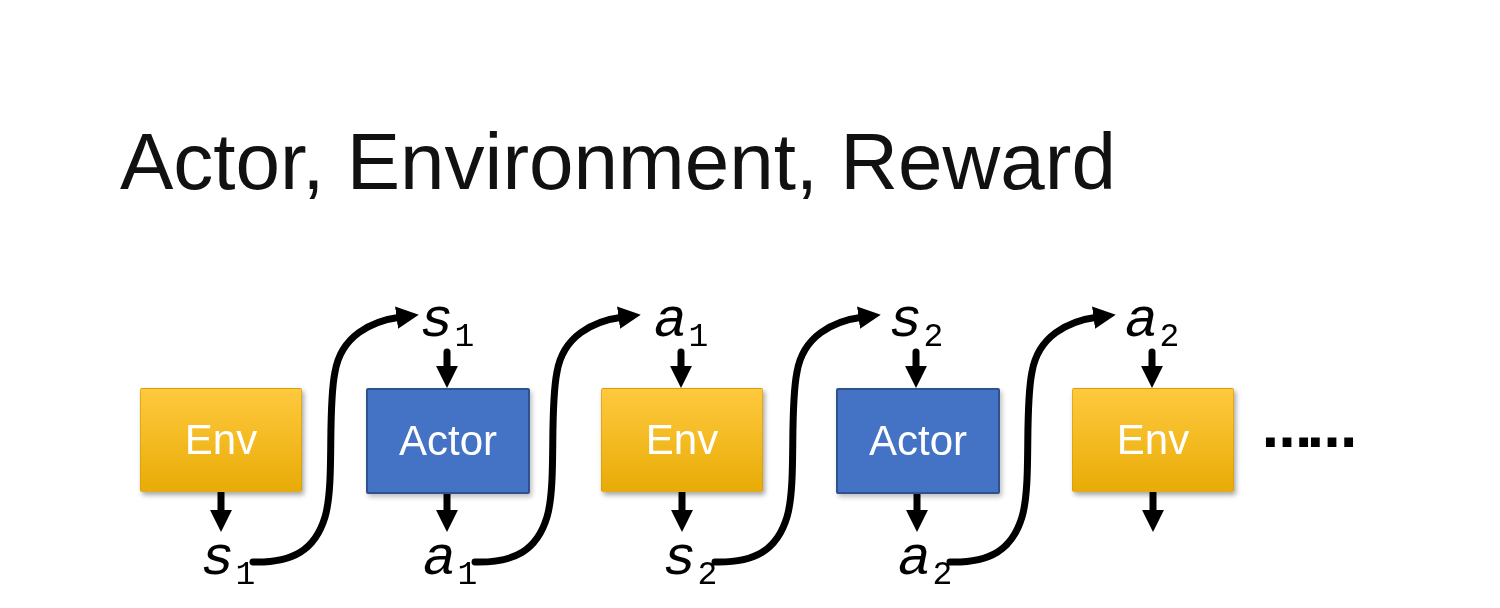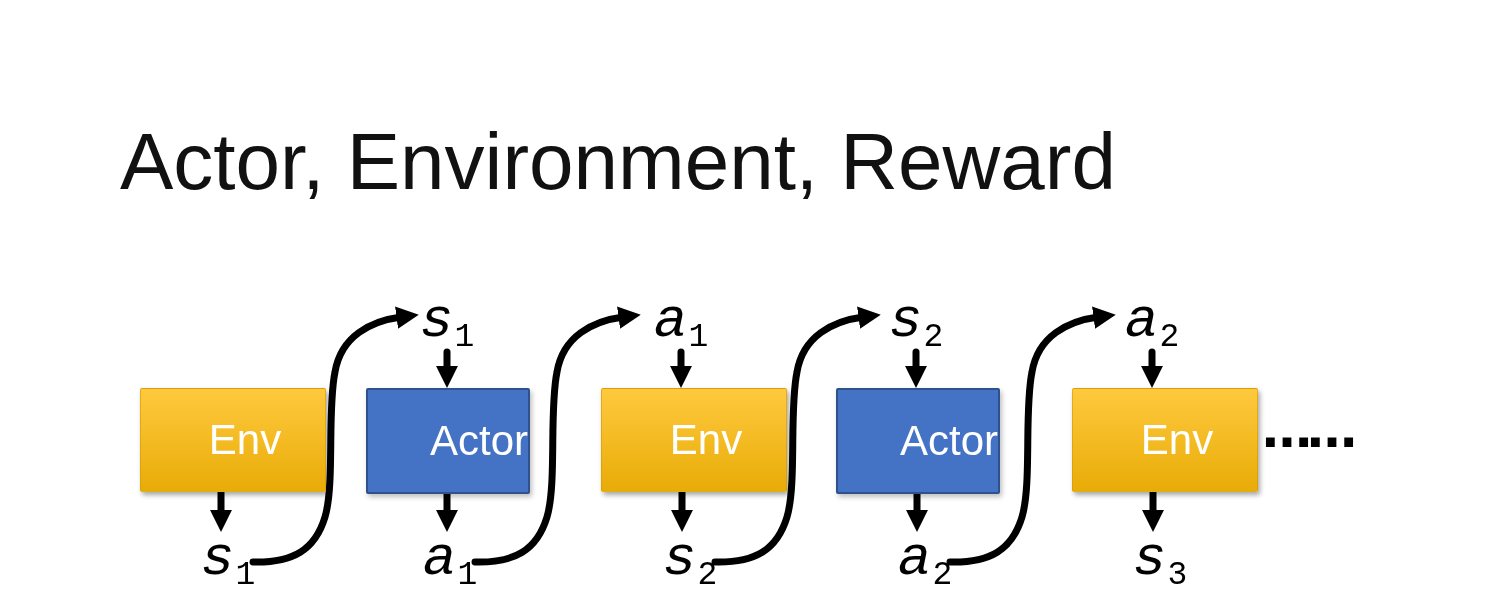--- a/index.html
+++ b/index.html
@@ -16,27 +16,25 @@
   .astroke { fill:none; stroke:var(--arrow,#000); stroke-width:7; stroke-linecap:round; }
   .ahead  { fill:var(--arrow,#000); }
   .box {
     position:absolute; top:388px; width:160px; height:102px;
     display:flex; align-items:center; justify-content:center; border-radius:2px;
   }
   .env {
     background:linear-gradient(180deg, var(--env-top,#FFC93E) 0%, var(--env-bottom,#E8AC07) 100%);
     border:1px solid rgba(205,150,0,0.55);
     box-shadow:2px 3px 5px rgba(0,0,0,0.35);
-    padding-left:24px;
   }
   .actor {
     background:var(--actor-fill,#4472C4);
     border:2px solid var(--actor-border,#2F528F);
     box-shadow:2px 3px 5px rgba(0,0,0,0.25);
-    justify-content:flex-end;
   }
   .blabel { color:var(--box-text,#fff); font:400 42px "Liberation Sans", sans-serif; }
   .b1 { left:140px; } .b2 { left:366px; } .b3 { left:601px; } .b4 { left:836px; } .b5 { left:1072px; }
   .mlabel {
     position:absolute; width:120px; height:58px; line-height:58px; text-align:center;
     font-family:Liberation Mono, monospace; color:var(--label-color,#000); white-space:nowrap;
   }
   .top-label { top:292px; } .bottom-label { top:530px; }
   .t1 { left:387px; } .t2 { left:621px; } .t3 { left:856px; } .t4 { left:1092px; }
   .g1 { left:168px; } .g2 { left:390px; } .g3 { left:630px; } .g4 { left:865px; } .g5 { left:1100px; }
@@ -113,19 +111,16 @@
   </div>
   <div class="mlabel bottom-label g2">
     <span class="mbase">a</span><span class="msub">1</span>
   </div>
   <div class="mlabel bottom-label g3">
     <span class="mbase">s</span><span class="msub">2</span>
   </div>
   <div class="mlabel bottom-label g4">
     <span class="mbase">a</span><span class="msub">2</span>
   </div>
-  <div class="mlabel bottom-label g5">
-    <span class="mbase">s</span><span class="msub">3</span>
-  </div>
 
   <div class="dots">……</div>
 
 </div>
 
 </body></html>

